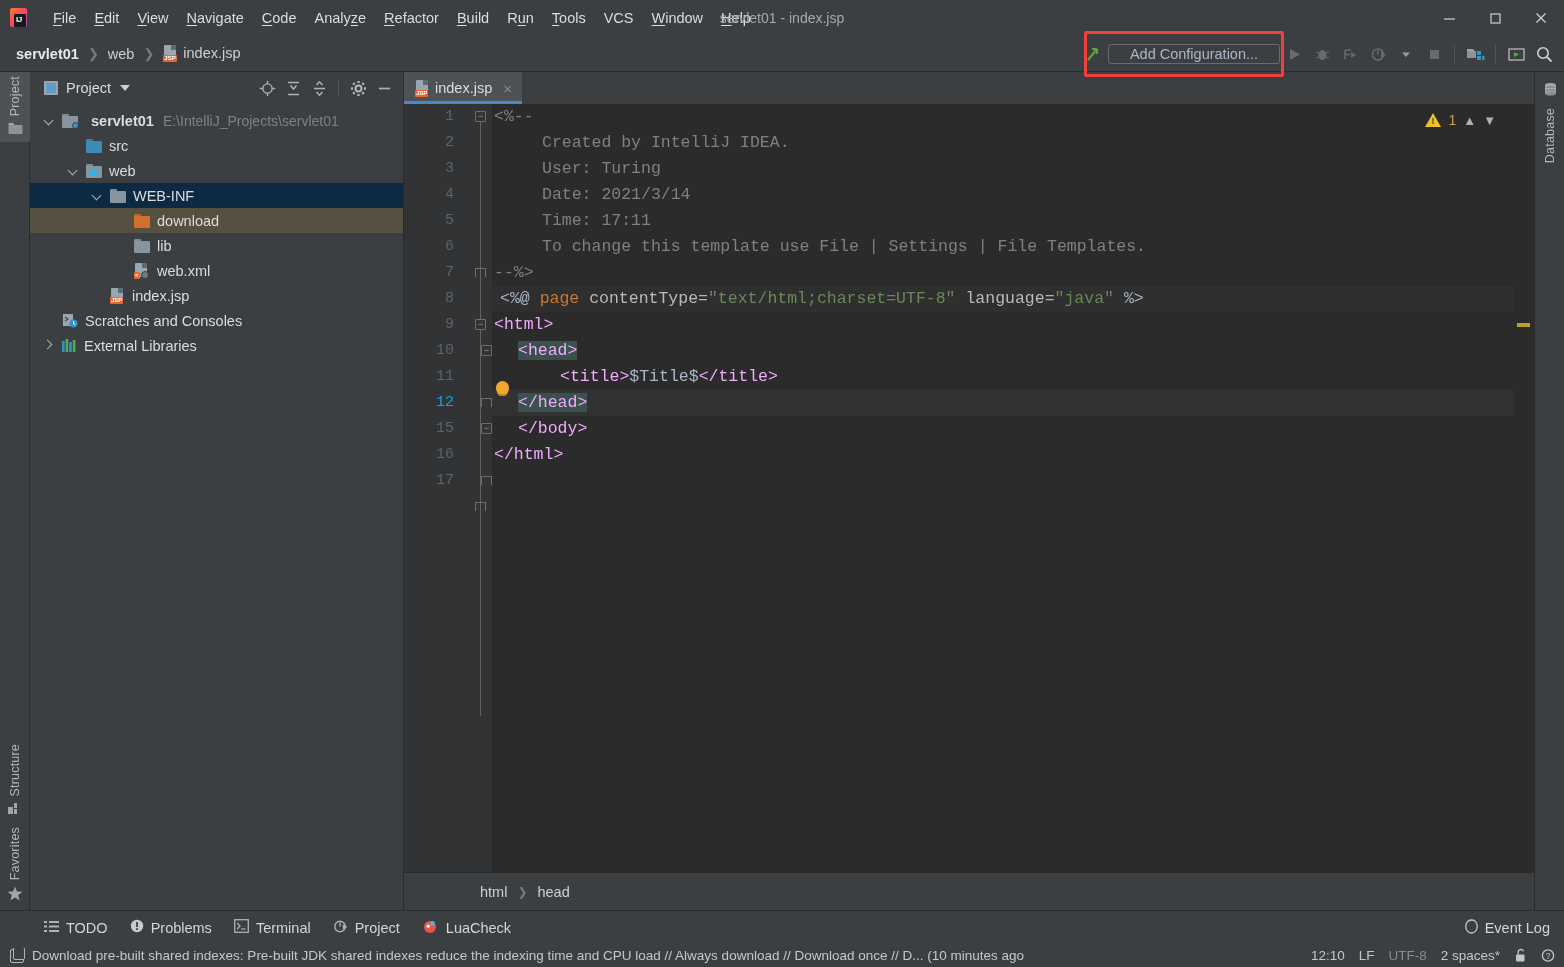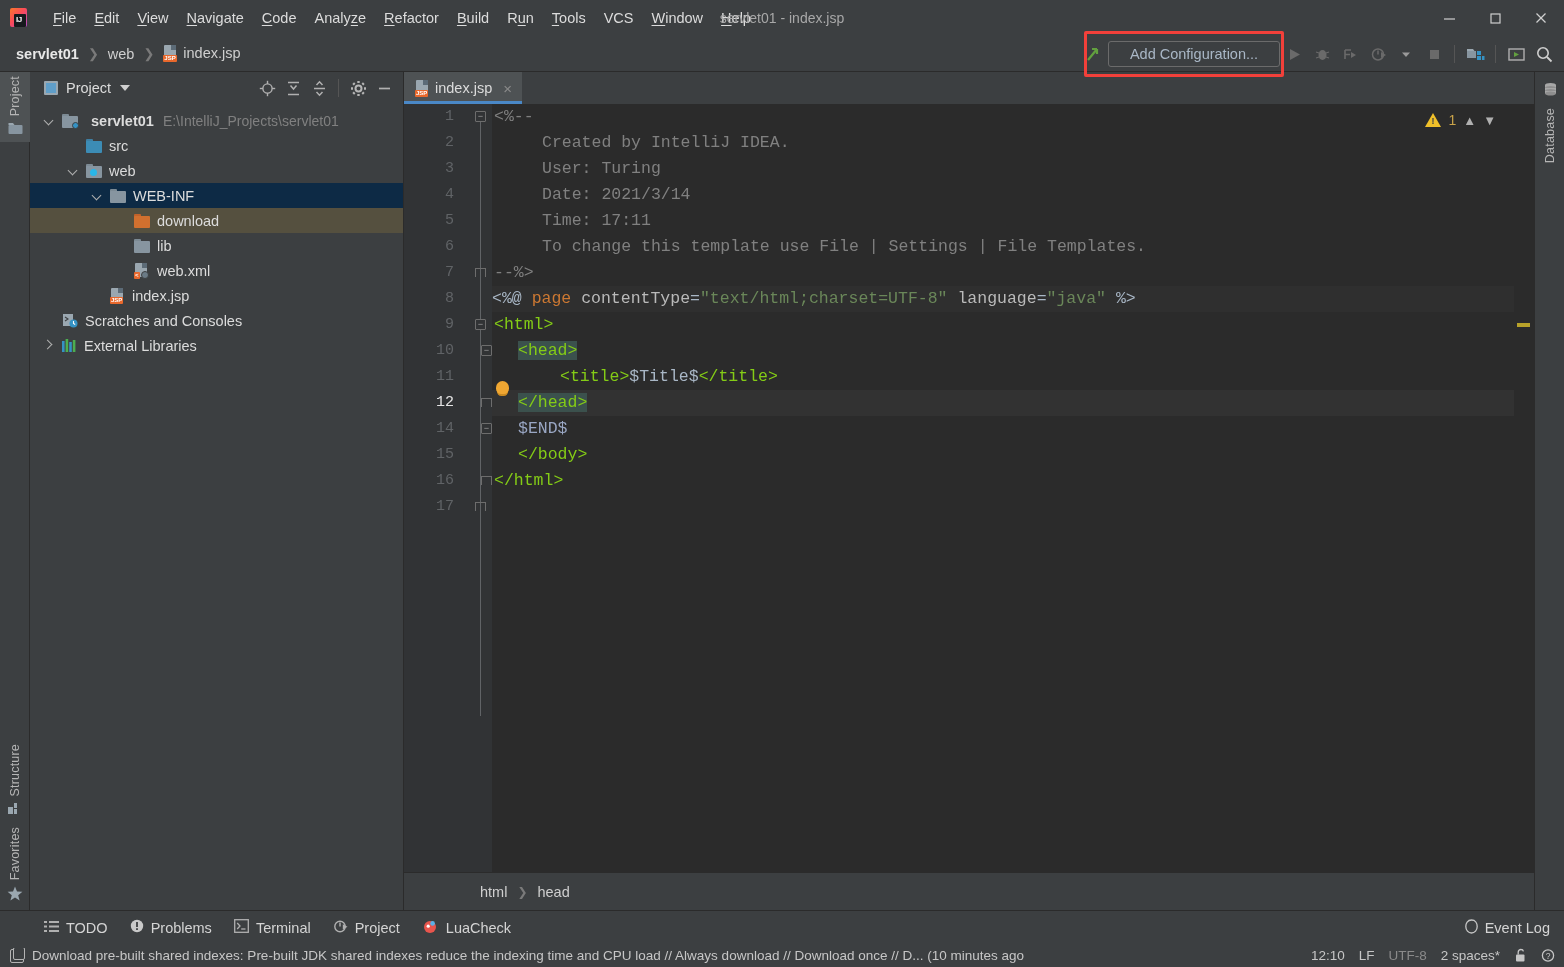--- a/index.html
+++ b/index.html
@@ -47,21 +47,21 @@
   .crumb-sep { color: #7a7a7a; margin: 0 7px; font-size: 13px; }
   .jsp-ico { width: 15px; height: 17px; position: relative; display: inline-block; margin-right: 5px; vertical-align: -4px; }
   .jsp-ico .pg { position: absolute; left: 1px; top: 0; width: 12px; height: 14px; background: #9aa7b0; border-radius: 1px; }
   .jsp-ico .fold { position: absolute; left: 8px; top: 0; width: 5px; height: 5px; background: #5c6b77; }
   .jsp-ico .lbl { position: absolute; left: 0; bottom: 0; background: #e8682c; color: #fff;
     font-size: 6px; font-weight: bold; line-height: 7px; padding: 0 1px; border-radius: 1px; font-family:"Liberation Sans",sans-serif; }
 
   .run-toolbar { position: absolute; right: 6px; top: 0; height: 36px; display: flex; align-items: center; }
   .tb-ico { width: 28px; height: 28px; display: flex; align-items: center; justify-content: center; }
   .add-config {
-    height: 26px; min-width: 172px; padding: 0 12px; border: 1px solid #6b6b6b; border-radius: 3px;
+    height: 20px; min-width: 172px; padding: 0 12px; border: 1px solid #6b6b6b; border-radius: 3px;
     color: #a9b7c6; font-size: 14.5px; display: flex; align-items: center; justify-content: center;
     background: transparent;
   }
   .redbox {
     position: absolute; left: 1084px; top: 31px; width: 200px; height: 46px;
     border: 3px solid #f2403a; border-radius: 2px; pointer-events: none; z-index: 40;
   }
   .tb-sep { width: 1px; height: 18px; background: #555; margin: 0 6px; }
 
   
@@ -126,27 +126,27 @@
   .gutter { position: absolute; left: 0; top: 0; width: 66px; height: 100%; background: #313335; }
   .fold-col { position: absolute; left: 66px; top: 0; width: 22px; height: 100%; background: #313335; }
   .fold-line { position: absolute; left: 10px; top: 8px; bottom: 0; width: 1px; background: #606366; }
   .code-lines { position: absolute; left: 0; top: 0; right: 20px; bottom: 0; }
   .cl-row { height: 26px; position: relative; }
   .cl-row .bg { position: absolute; left: 88px; right: 0; top: 0; height: 26px; }
   .ln {
     position: absolute; left: 0; width: 50px; text-align: right; top: 0; height: 26px; line-height: 26px;
     color: #606366; font-family: "Liberation Mono", monospace; font-size: 15px;
   }
-  .ln.cur { color: #e5e5e5; }
+  .ln.cur { color: #0ea5e9; }
   .code {
     position: absolute; left: 90px; top: 0; height: 26px; line-height: 26px; white-space: pre;
     font-family: "Liberation Mono", monospace; font-size: 16.5px; color: #a9b7c6;
   }
   .c-comment { color: #808080; }
-  .c-tag { color: #84cc16; }
+  .c-tag { color: #f0abfc; }
   .c-kw { color: #cc7832; }
   .c-attr { color: #bababa; }
   .c-str { color: #6a8759; }
   .c-plain { color: #a9b7c6; }
   .hl-tag { background: #3b514d; }
   .row-line8 .bg { background: #2f2f2f; }
   .row-cur .bg { background: #323232; }
   .row-cur { }
 
   .fold-marker {
@@ -619,46 +619,41 @@
             <span class="code" style="left: 138px;"><span class="c-comment">To change this template use File | Settings | File Templates.</span></span>
           </div>
           <div class="cl-row">
             <div class="bg"></div>
             <span class="ln">7</span>
             <span class="code" style="left: 90px;"><span class="c-comment">--%&gt;</span></span>
           </div>
           <div class="cl-row row-line8">
             <div class="bg"></div>
             <span class="ln">8</span>
-            <span class="code" style="left: 88px;"><span class="c-plain">&lt;%@</span> <span class="c-kw">page</span> <span class="c-attr">contentType</span><span class="c-plain">=</span><span class="c-str">"text/html;charset=UTF-8"</span> <span class="c-attr">language</span><span class="c-plain">=</span><span class="c-str">"java"</span> <span class="c-plain">%&gt;</span></span>
+            <span class="code" style="left: 96px;"><span class="c-plain">&lt;%@</span> <span class="c-kw">page</span> <span class="c-attr">contentType</span><span class="c-plain">=</span><span class="c-str">"text/html;charset=UTF-8"</span> <span class="c-attr">language</span><span class="c-plain">=</span><span class="c-str">"java"</span> <span class="c-plain">%&gt;</span></span>
           </div>
           <div class="cl-row">
             <div class="bg"></div>
             <span class="ln">9</span>
             <span class="code" style="left: 90px;"><span class="c-tag">&lt;html&gt;</span></span>
           </div>
           <div class="cl-row">
             <div class="bg"></div>
             <span class="ln">10</span>
             <span class="code" style="left: 114px;"><span class="c-tag hl-tag">&lt;head&gt;</span></span>
           </div>
           <div class="cl-row">
             <div class="bg"></div>
             <span class="ln">11</span>
             <span class="code" style="left: 156px;"><span class="c-tag">&lt;title&gt;</span><span class="c-plain">$Title$</span><span class="c-tag">&lt;/title&gt;</span></span>
           </div>
           <div class="cl-row row-cur">
             <div class="bg"></div>
             <span class="ln cur">12</span>
             <span class="code" style="left: 114px;"><span class="c-tag hl-tag">&lt;/head&gt;</span></span>
-          </div>
-          <div class="cl-row">
-            <div class="bg"></div>
-            <span class="ln">14</span>
-            <span class="code" style="left: 114px;"><span class="c-plain" style="color:#9aa7c4;">$END$</span></span>
           </div>
           <div class="cl-row">
             <div class="bg"></div>
             <span class="ln">15</span>
             <span class="code" style="left: 114px;"><span class="c-tag">&lt;/body&gt;</span></span>
           </div>
           <div class="cl-row">
             <div class="bg"></div>
             <span class="ln">16</span>
             <span class="code" style="left: 90px;"><span class="c-tag">&lt;/html&gt;</span></span>

